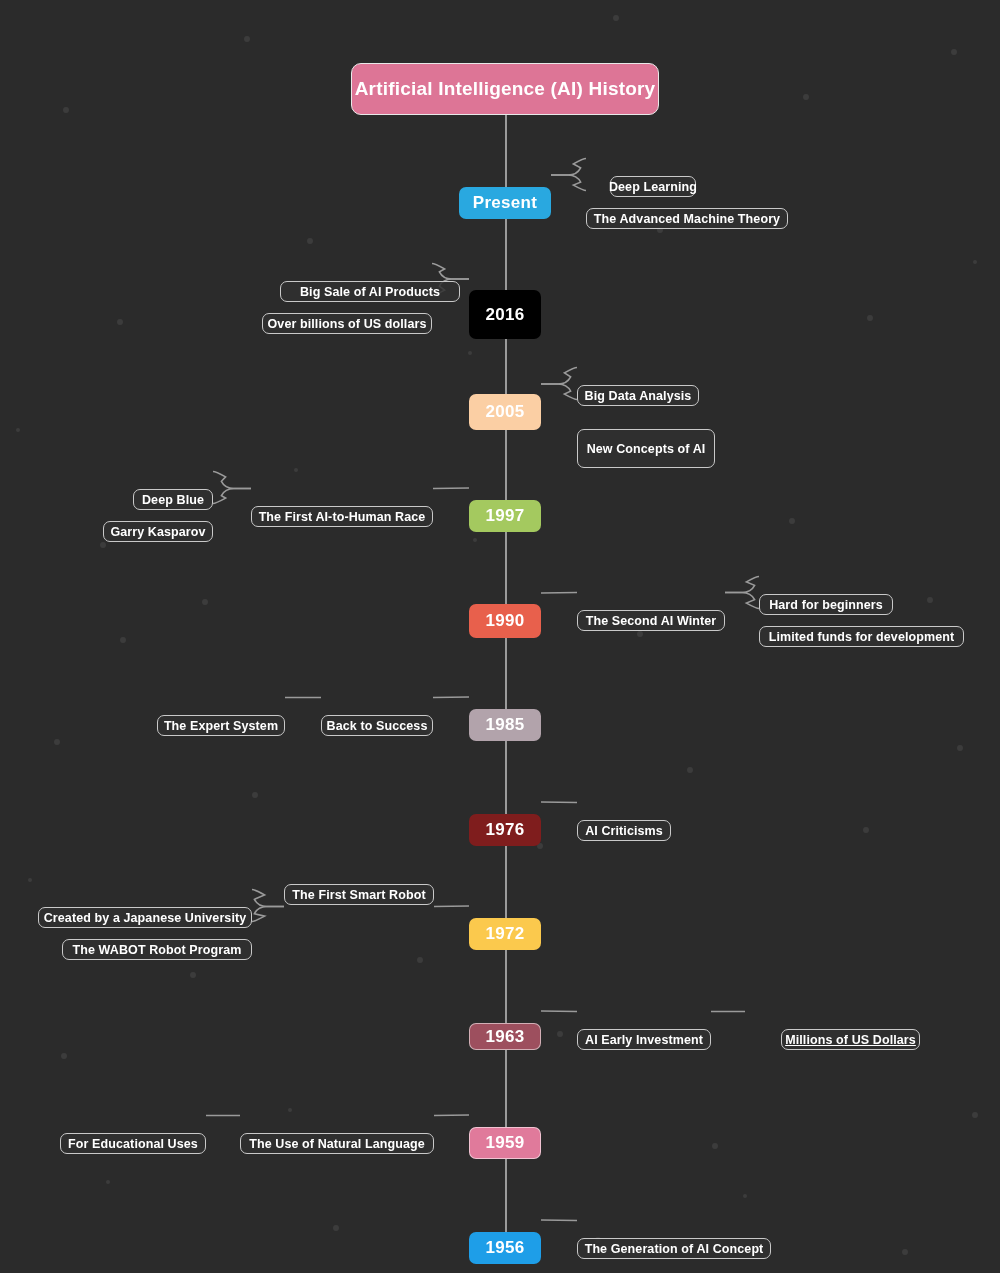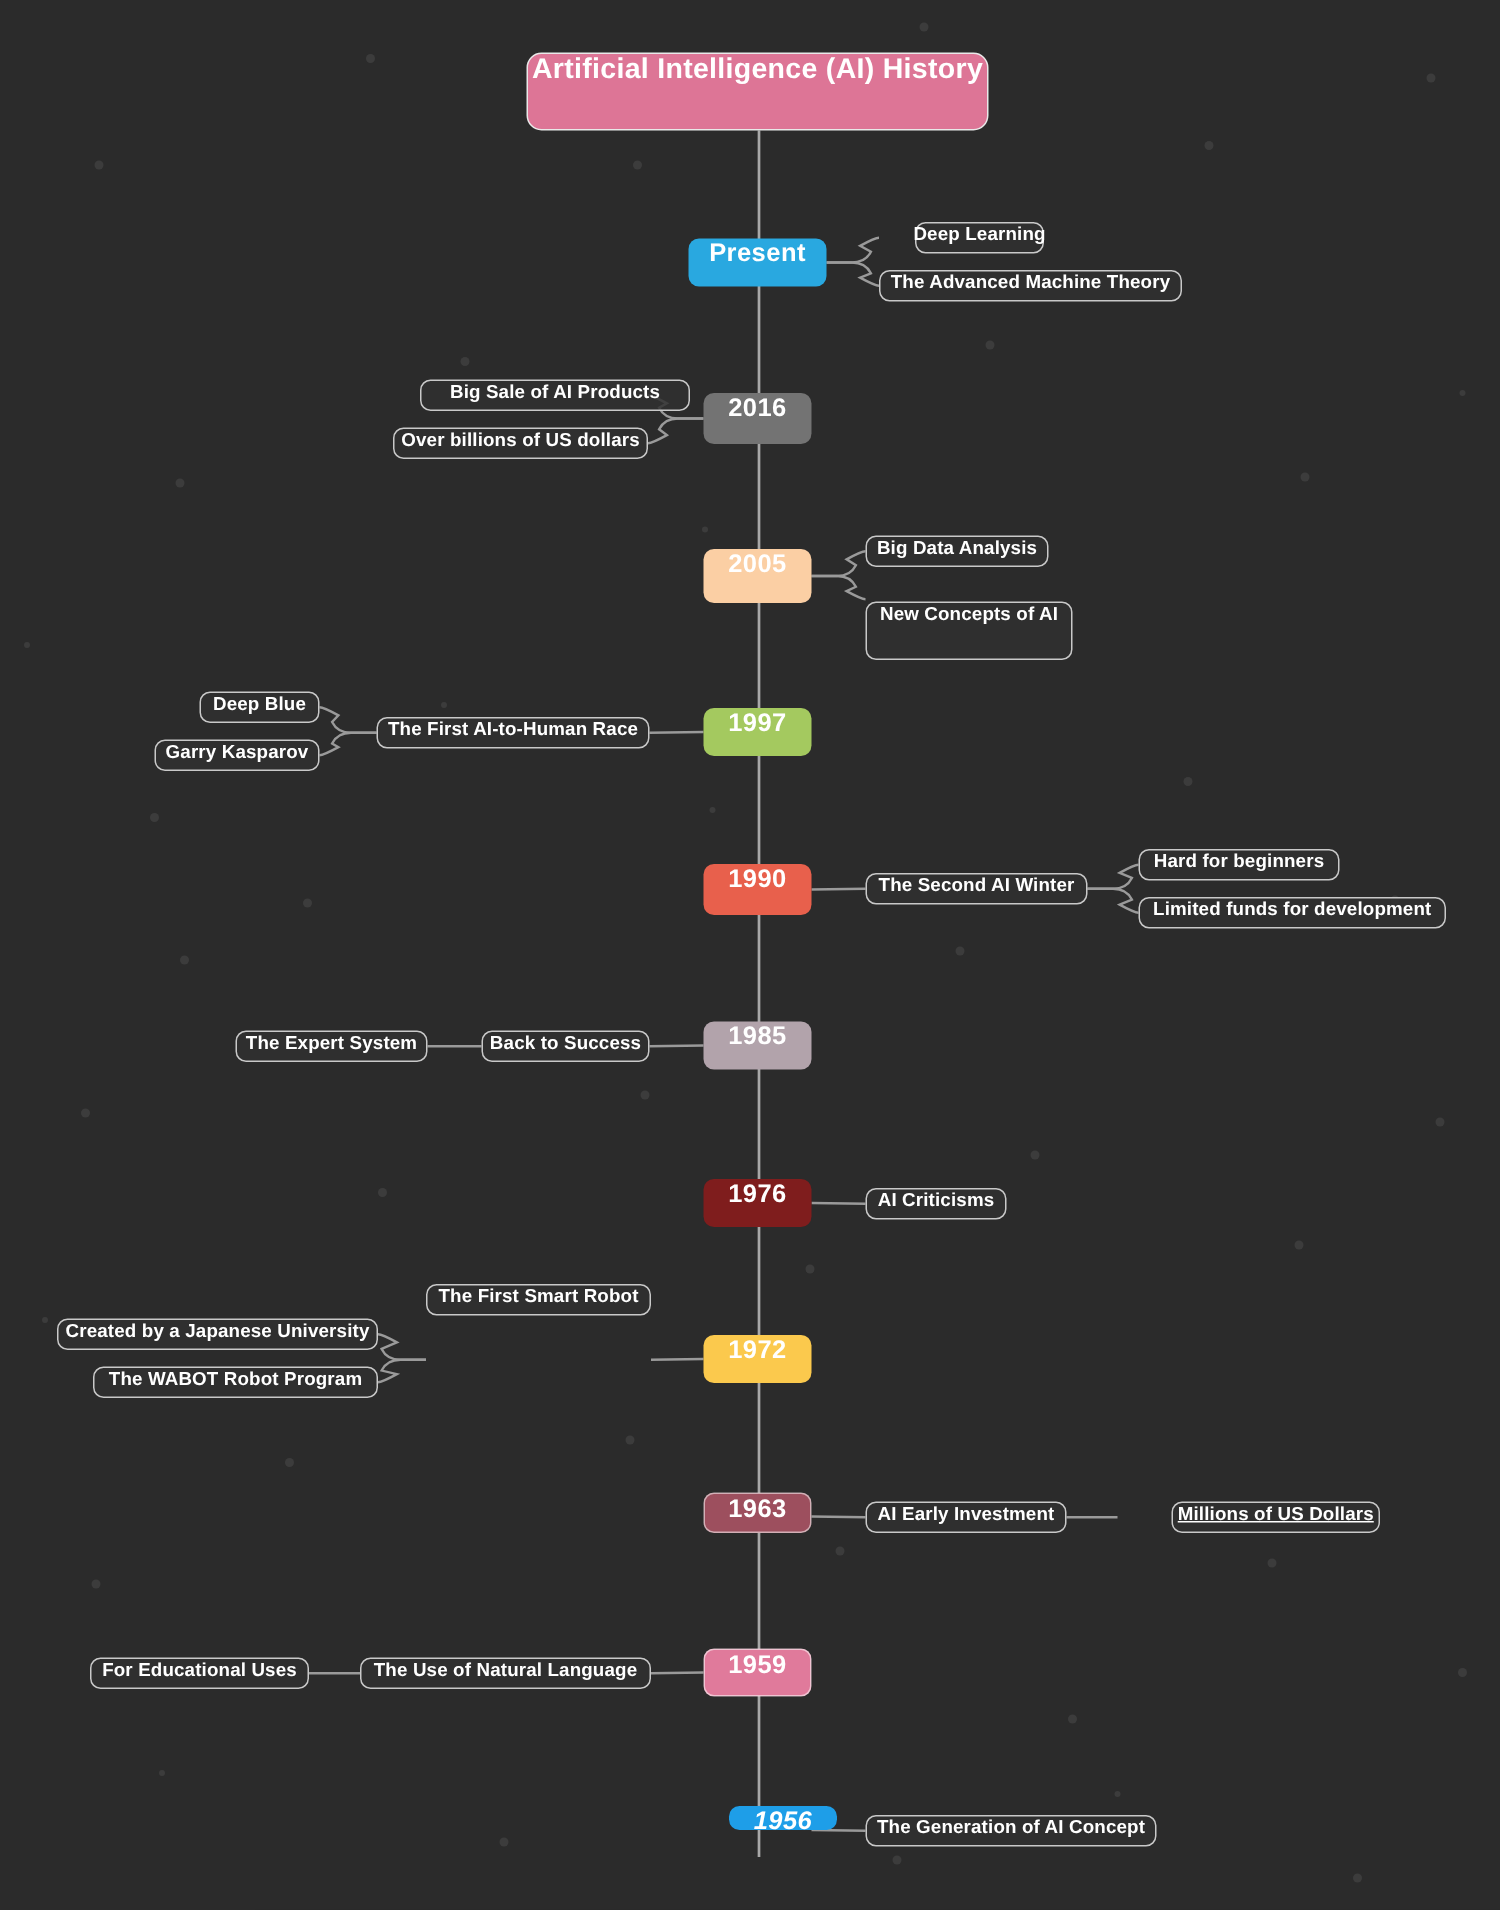--- a/index.html
+++ b/index.html
@@ -54,22 +54,24 @@
     stroke: #a8a8a8;
     stroke-width: 1.8;
   }
 
   
   .node {
     position: absolute;
     z-index: 2;
     box-sizing: border-box;
     display: flex;
+    align-items: center;
     justify-content: center;
     white-space: nowrap;
+    margin-top: 28px;
   }
 
   
   .root-node {
     border-radius: 10px;
     border: 1.4px solid #e9e9e9;
     color: #ffffff;
     font-size: 19px;
     font-weight: bold;
     letter-spacing: .2px;
@@ -188,21 +190,21 @@
       </div>
       <div class="node era-node" style="left: 459px; top: 159px; width: 92px; height: 32px; background: rgb(41, 168, 224);">
         <span>Present</span>
       </div>
       <div class="node pill" style="left: 610px; top: 148px; width: 86px; height: 21px;">
         <span>Deep Learning</span>
       </div>
       <div class="node pill" style="left: 586px; top: 180px; width: 202px; height: 21px;">
         <span>The Advanced Machine Theory</span>
       </div>
-      <div class="node era-node" style="left: 469px; top: 262px; width: 72px; height: 34px; background: #737373;">
+      <div class="node era-node" style="left: 469px; top: 262px; width: 72px; height: 49px; background: #000000;">
         <span>2016</span>
       </div>
       <div class="node pill" style="left: 280px; top: 253px; width: 180px; height: 21px;">
         <span>Big Sale of AI Products</span>
       </div>
       <div class="node pill" style="left: 262px; top: 285px; width: 170px; height: 21px;">
         <span>Over billions of US dollars</span>
       </div>
       <div class="node era-node" style="left: 469px; top: 366px; width: 72px; height: 36px; background: rgb(251, 207, 164);">
         <span>2005</span>
@@ -275,21 +277,21 @@
       </div>
       <div class="node era-node outlined" style="left: 469px; top: 1099px; width: 72px; height: 32px; background: rgb(224, 122, 155);">
         <span>1959</span>
       </div>
       <div class="node pill" style="left: 240px; top: 1105px; width: 194px; height: 21px;">
         <span>The Use of Natural Language</span>
       </div>
       <div class="node pill" style="left: 60px; top: 1105px; width: 146px; height: 21px;">
         <span>For Educational Uses</span>
       </div>
-      <div class="node era-node" style="left: 486px; top: 1204px; width: 72px; height: 16px; background: rgb(30, 158, 232); font-style: italic;">
+      <div class="node era-node" style="left: 469px; top: 1204px; width: 72px; height: 32px; background: rgb(30, 158, 232);">
         <span>1956</span>
       </div>
       <div class="node pill" style="left: 577px; top: 1210px; width: 194px; height: 21px;">
         <span>The Generation of AI Concept</span>
       </div>
     </div>
 
 </div>
 
 </body></html>

